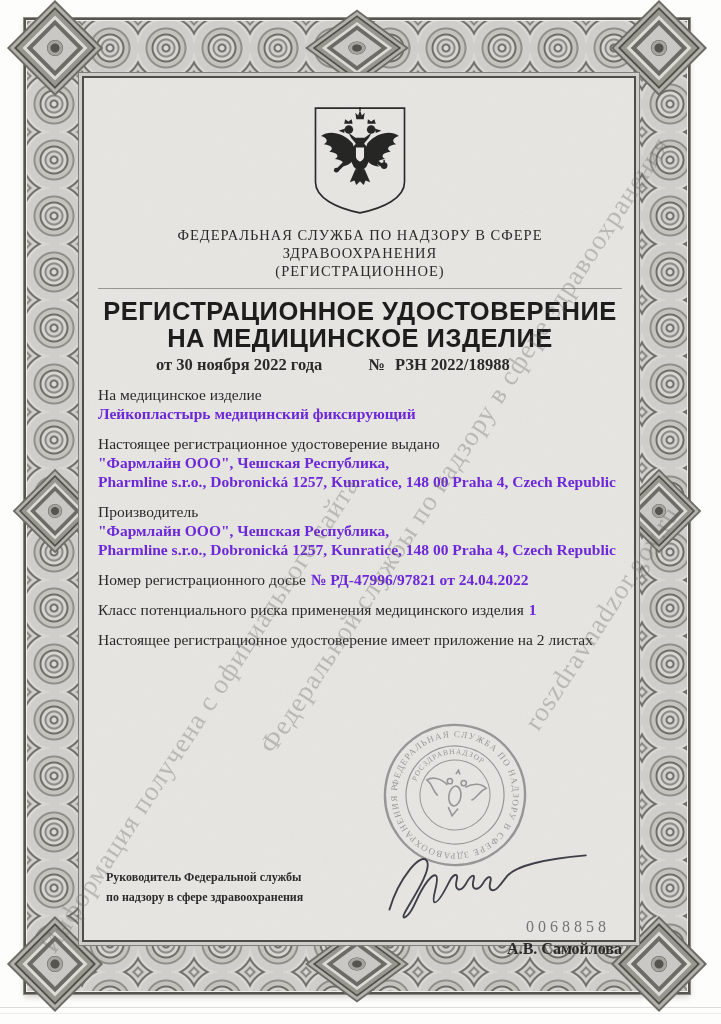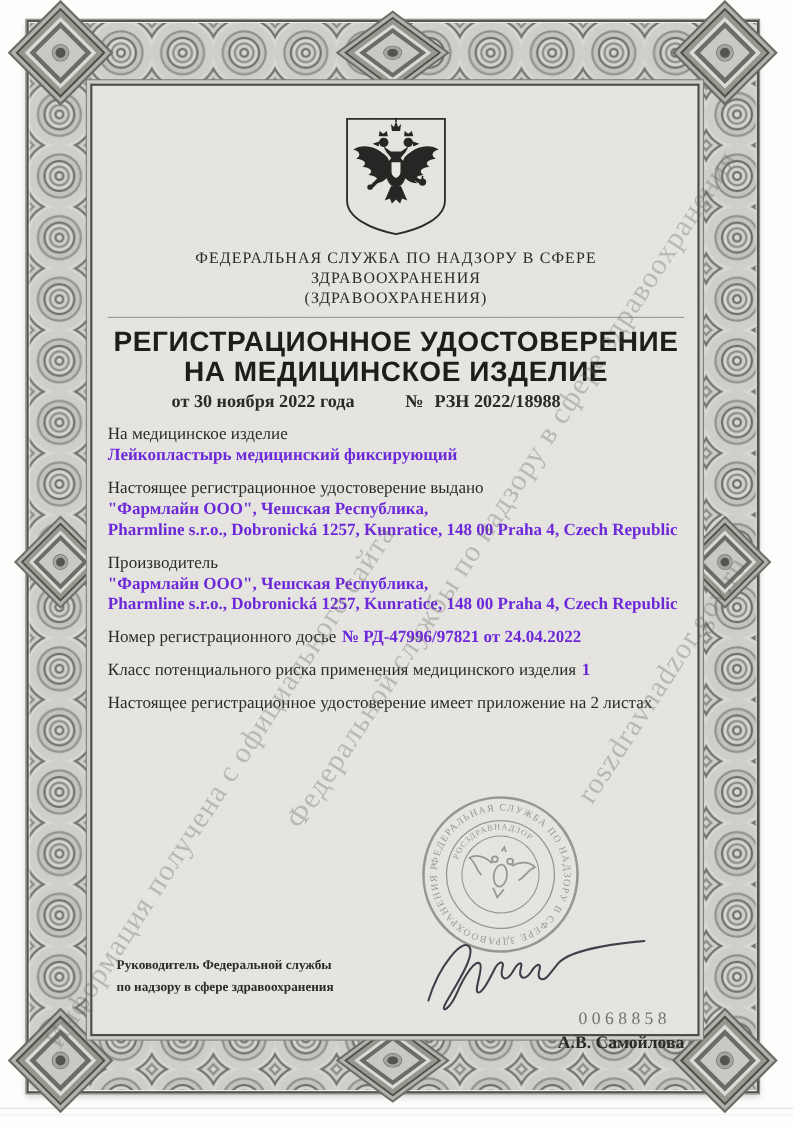--- a/index.html
+++ b/index.html
@@ -103,21 +103,21 @@
           <circle cx="29.5" cy="71" r="2.6"></circle>
           <path d="M63,52 L79,64 l-2,3 L61,55 Z"></path>
           <circle cx="81" cy="66" r="3.6"></circle>
           <rect x="80.2" y="60" width="1.6" height="4"></rect>
         </g>
         <path d="M50,46 h10 v10 c0,4.5 -5,6.5 -5,6.5 c0,0 -5,-2 -5,-6.5 z" fill="#e8e7e3" stroke="#262624" stroke-width="1.2"></path>
       </svg>
 
       <div class="agency">
         <div>ФЕДЕРАЛЬНАЯ СЛУЖБА ПО НАДЗОРУ В СФЕРЕ ЗДРАВООХРАНЕНИЯ</div>
-        <div>(ЗДРАВООХРАНЕНИЯ)</div>
+        <div>(РЕГИСТРАЦИОННОЕ)</div>
       </div>
       <div class="sep"></div>
 
       <div class="title">РЕГИСТРАЦИОННОЕ УДОСТОВЕРЕНИЕ</div>
       <div class="title" style="margin-top:0;">НА МЕДИЦИНСКОЕ ИЗДЕЛИЕ</div>
       <div class="numrow">
         <span class="date">от  30 ноября 2022 года</span>
         <span class="no">№</span>
         <span style="margin-left:10px;">РЗН 2022/18988</span>
       </div>

